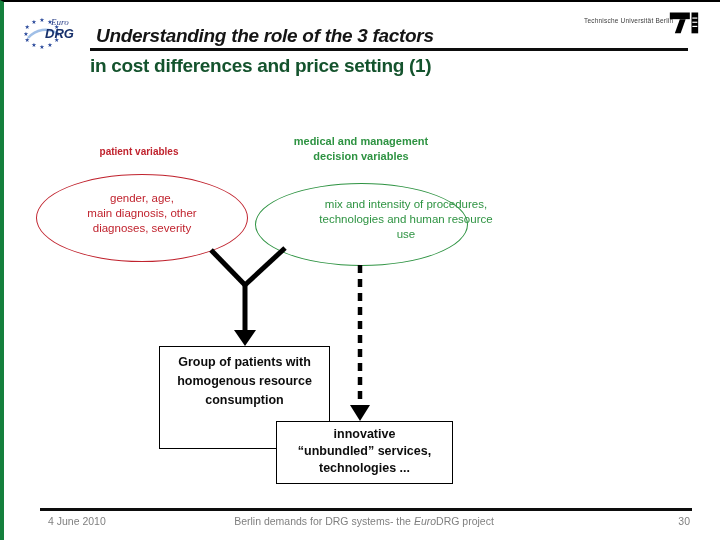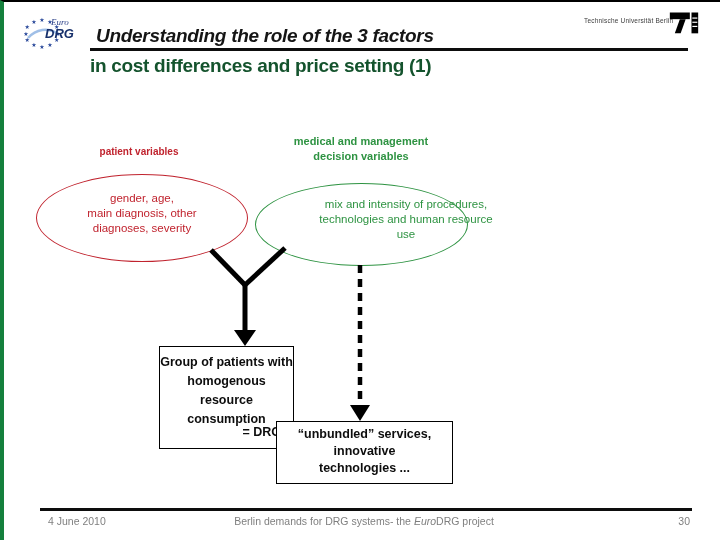--- a/index.html
+++ b/index.html
@@ -27,21 +27,21 @@
   .ellipse-green{left:251px;top:181px;width:211px;height:81px;border:1.5px solid #2e9342;}
   .ellipse-text{text-align:center;font-size:11.5px;line-height:15px;}
   .red-text{left:50px;top:189px;width:176px;color:#c0232e;}
   .green-text{left:242px;top:195px;width:230px;color:#2e9342;margin-left:45px;}
 
   
   .overlay{left:0;top:0;width:720px;height:540px;pointer-events:none;}
 
   
   .node-box{background:#fff;border:1.3px solid #000;box-sizing:border-box;}
-  .group-box{left:155px;top:344px;width:135px;height:103px;z-index:2;}
+  .group-box{left:155px;top:344px;width:171px;height:103px;z-index:2;}
   .group-text{padding-top:6px;text-align:center;font-size:12.5px;font-weight:bold;
               color:#0d0d0d;line-height:19px;}
   .drg-label{position:absolute;right:12px;bottom:9px;font-size:12.5px;font-weight:bold;color:#0d0d0d;}
   .unbundled-box{left:272px;top:419px;width:177px;height:63px;z-index:3;}
   .unbundled-text{padding-top:4px;text-align:center;font-size:12.5px;font-weight:bold;
                   color:#0d0d0d;line-height:17px;}
 
   
   .footer-rule{left:36px;top:506px;width:652px;height:3px;background:#0d0d0d;}
   .footer-date{left:44px;top:513px;font-size:10.5px;color:#7f7f7f;}
@@ -115,22 +115,22 @@
     <div class="group-text">
       <div>Group of patients with</div>
       <div>homogenous resource</div>
       <div>consumption</div>
     </div>
     <div class="drg-label">= DRG</div>
   </div>
 
   <div class="abs node-box unbundled-box">
     <div class="unbundled-text">
+      <div>innovative</div>
       <div>“unbundled” services,</div>
-      <div>innovative</div>
       <div>technologies ...</div>
     </div>
   </div>
 
   <svg class="abs overlay" viewBox="0 0 720 540" xmlns="http://www.w3.org/2000/svg" style="z-index:4;">
     <g stroke="#000" stroke-width="5" fill="none">
       <line x1="207" y1="248" x2="241" y2="283"></line>
       <line x1="281" y1="246" x2="241" y2="283"></line>
       <line x1="241" y1="281" x2="241" y2="330"></line>
     </g>

